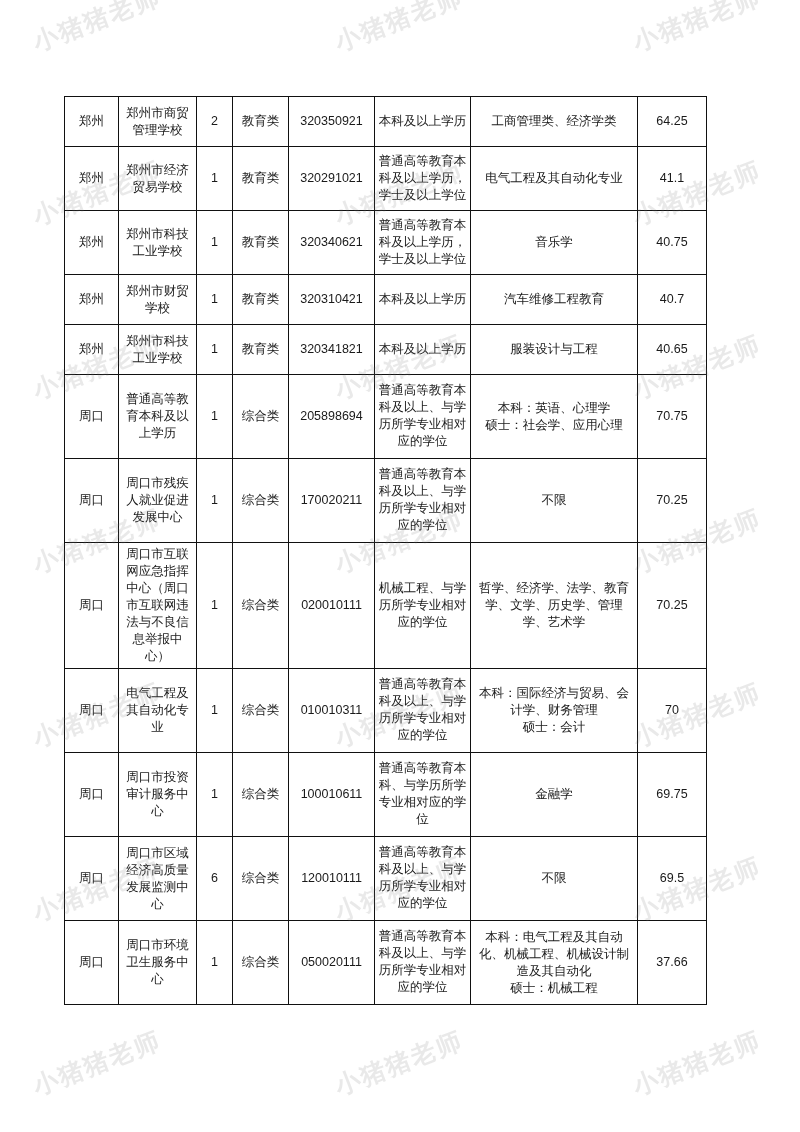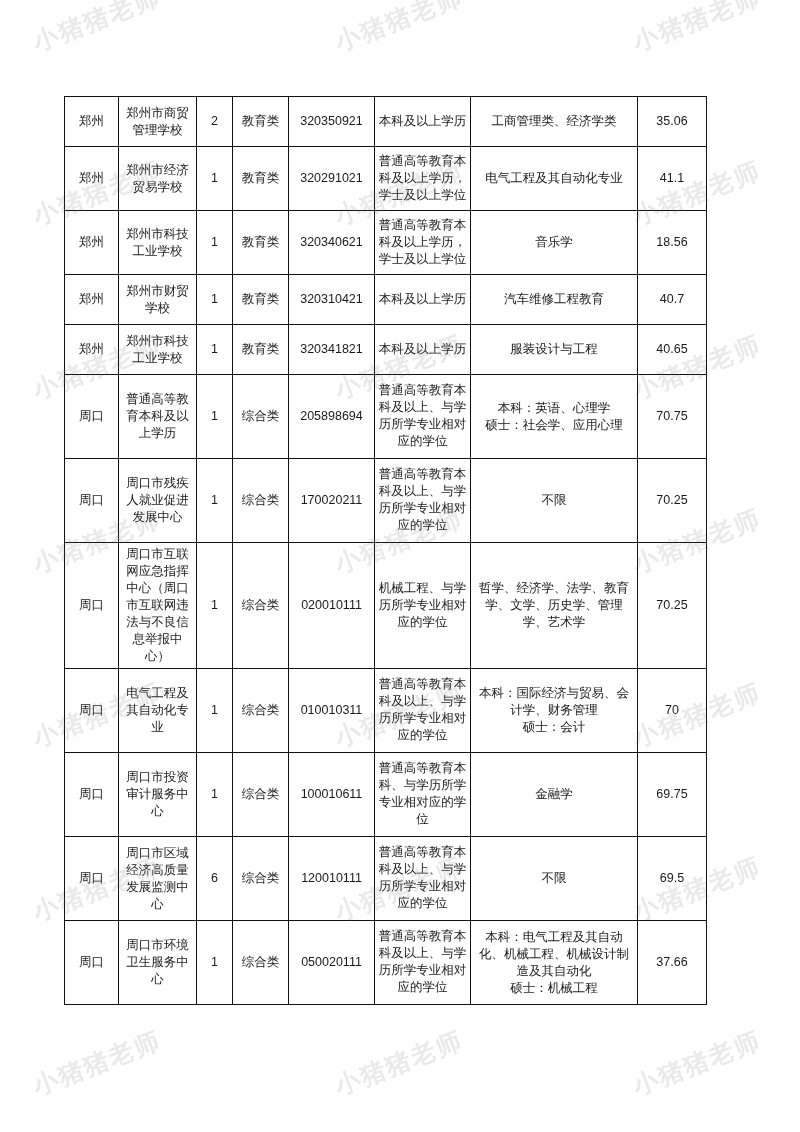--- a/index.html
+++ b/index.html
@@ -127,21 +127,21 @@
           <td class="col-code">
             <div class="cell">320350921</div>
           </td>
           <td class="col-req">
             <div class="cell">本科及以上学历</div>
           </td>
           <td class="col-major">
             <div class="cell">工商管理类、经济学类</div>
           </td>
           <td class="col-score">
-            <div class="cell">35.06</div>
+            <div class="cell">64.25</div>
           </td>
         </tr>
         <tr class="h2">
           <td class="col-area">
             <div class="cell">郑州</div>
           </td>
           <td class="col-unit">
             <div class="cell">郑州市经济贸易学校</div>
           </td>
           <td class="col-num">
@@ -179,21 +179,21 @@
           <td class="col-code">
             <div class="cell">320340621</div>
           </td>
           <td class="col-req">
             <div class="cell">普通高等教育本科及以上学历，学士及以上学位</div>
           </td>
           <td class="col-major">
             <div class="cell">音乐学</div>
           </td>
           <td class="col-score">
-            <div class="cell">18.56</div>
+            <div class="cell">40.75</div>
           </td>
         </tr>
         <tr class="h1">
           <td class="col-area">
             <div class="cell">郑州</div>
           </td>
           <td class="col-unit">
             <div class="cell">郑州市财贸学校</div>
           </td>
           <td class="col-num">

